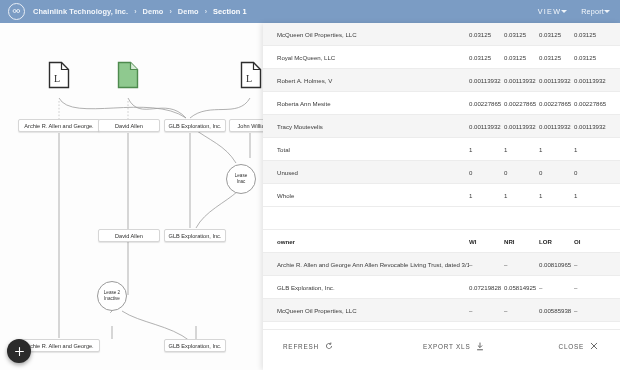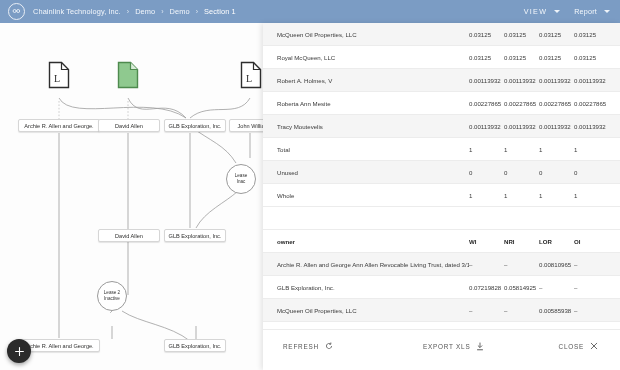--- a/index.html
+++ b/index.html
@@ -17,31 +17,31 @@
     background:#7b9cc4;display:flex;align-items:center;
     box-sizing:border-box;padding:0 10px 0 8px;
   }
   .logo{
     width:15px;height:15px;border-radius:50%;
     border:1px solid #e8eef6;
     display:flex;align-items:center;justify-content:center;
     flex:0 0 auto;margin-right:7px;
   }
   .logo svg{display:block;}
-  .crumbs{display:flex;align-items:center;gap:0px;white-space:nowrap;}
+  .crumbs{display:flex;align-items:center;gap:0px;white-space:nowrap;font-weight:bold;}
   .crumb{
     font-size:7.4px;color:#f2f6fb;letter-spacing:.1px;
     padding:0 1px;
   }
   .crumb.last{color:#ffffff;}
   .sep{
     font-size:7px;color:#dbe6f2;padding:0 5px;
   }
   .topright{margin-left:auto;display:flex;align-items:center;gap:14px;}
-  .tr-item{display:flex;align-items:center;gap:7px;}
+  .tr-item{display:flex;align-items:center;}
   .tr-label{font-size:7.2px;color:#f4f8fc;letter-spacing:1.3px;}
   .tr-label.alt{letter-spacing:.2px;}
   .caret{
     width:0;height:0;border-left:3px solid transparent;border-right:3px solid transparent;
     border-top:3.5px solid #eef3f9;
   }
 
   
   .diagram{
     position:absolute;left:0;top:23px;width:263px;height:347px;

